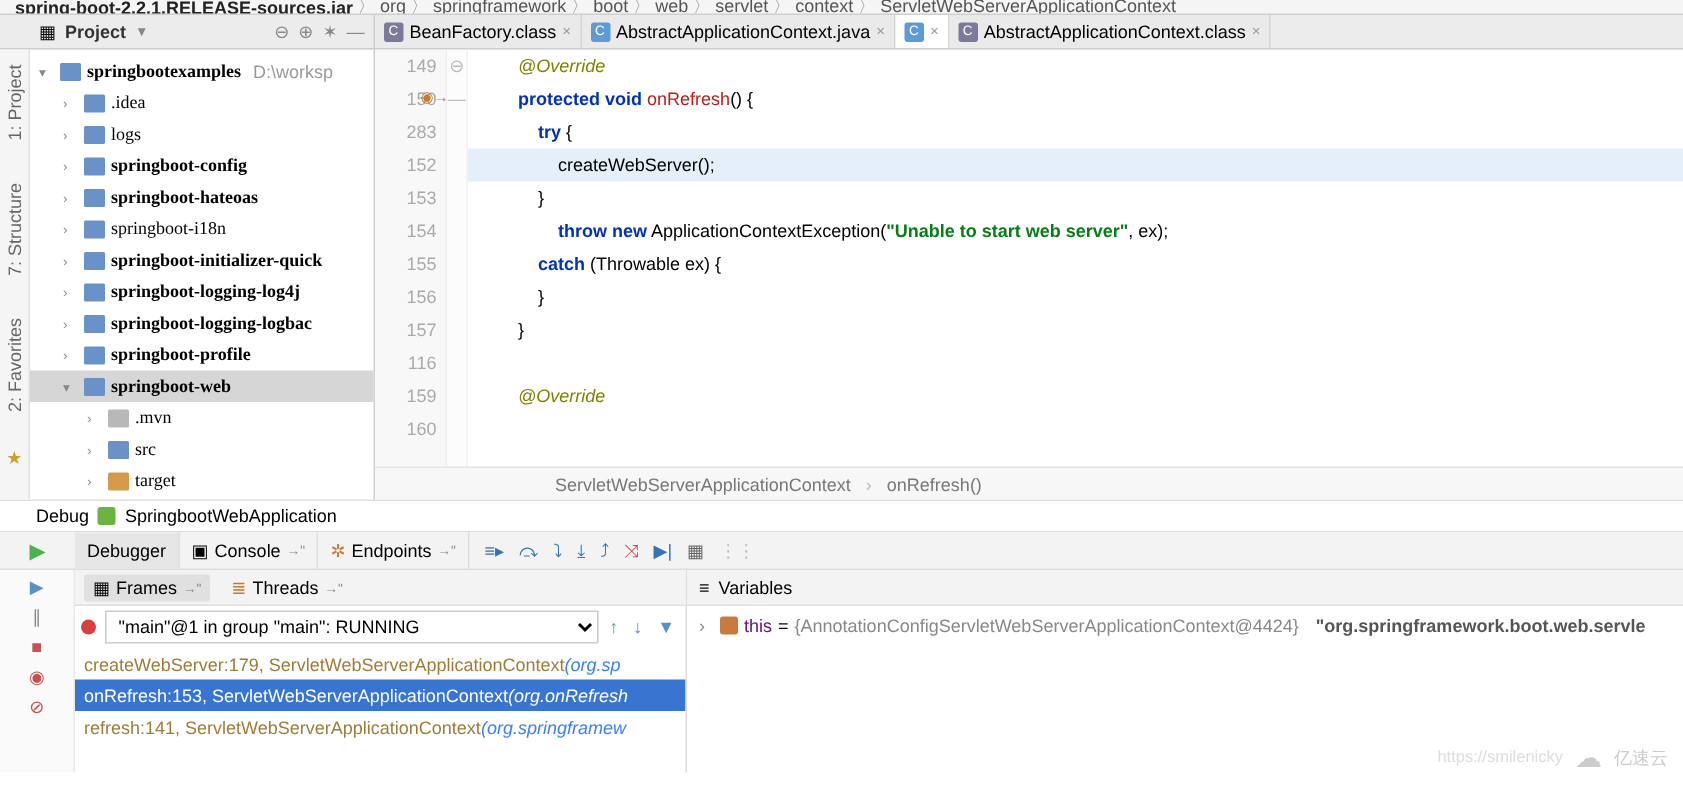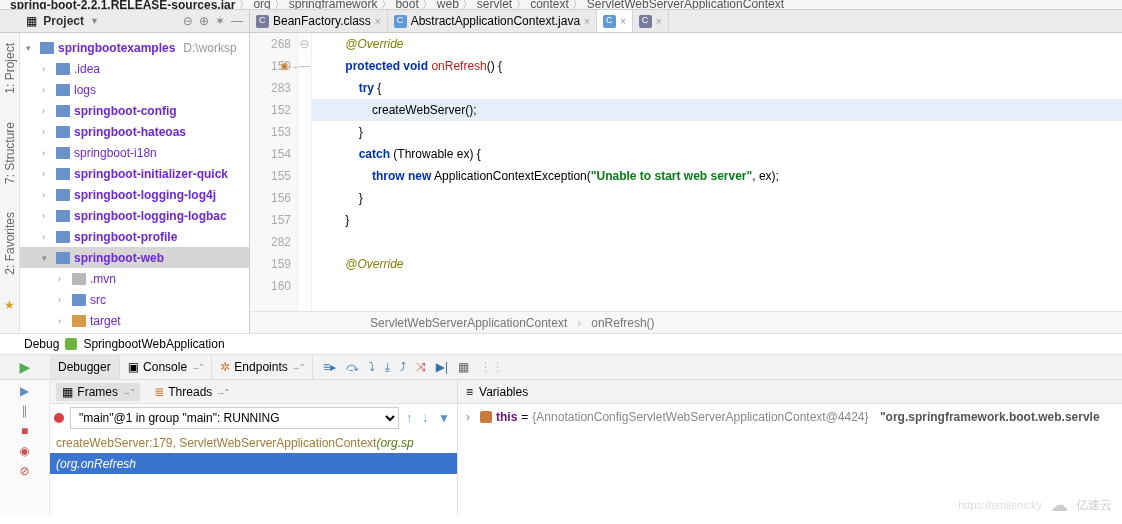--- a/index.html
+++ b/index.html
@@ -25,21 +25,21 @@
 .main-area { display: flex; height: 300px; }
 .left-gutter { width: 20px; background: #f5f5f5; border-right: 1px solid #e0e0e0; display: flex; flex-direction: column; align-items: center; padding-top: 6px; gap: 20px; font-size: 10px; color: #666; }
 .left-gutter .vtext { writing-mode: vertical-rl; transform: rotate(180deg); cursor: pointer; padding: 4px 0; }
 
 .project-tree { width: 230px; border-right: 1px solid #cfcfcf; overflow: hidden; padding: 4px 0; }
 .tree-row { display: flex; align-items: center; height: 21px; padding-left: 6px; gap: 4px; cursor: pointer; white-space: nowrap; }
 .tree-row .chev { width: 10px; color: #888; font-size: 9px; }
 .tree-row .fico { width: 14px; height: 12px; background: #6a92c8; border-radius: 1px; }
 .tree-row .fico.gray { background: #b8b8b8; }
 .tree-row .fico.orange { background: #d69b4a; }
-.tree-row .lbl { color: #6d28d9; }
+.tree-row .lbl { color: #000000; font-family: Liberation Serif, serif; }
 .tree-row.bold .lbl { font-weight: bold; }
 .tree-row .path { color: #999; margin-left: 4px; }
 .tree-row.sel { background: #d6d6d6; }
 .indent1 { padding-left: 22px; }
 .indent2 { padding-left: 38px; }
 
 .editor { flex: 1; display: flex; flex-direction: column; position: relative; }
 .code-area { flex: 1; display: flex; font-family: "Consolas", monospace; font-size: 13px; overflow: hidden; }
 .gutter { width: 48px; background: #f8f8f8; border-right: 1px solid #eee; text-align: right; padding-right: 6px; color: #aaa; line-height: 22px; position: relative; }
 .gutter .ln { height: 22px; }
@@ -83,29 +83,29 @@
 .thread-select .nav-btn { color: #5a8fc8; cursor: pointer; padding: 0 3px; }
 .thread-select .red-ball { width: 10px; height: 10px; background: #d84040; border-radius: 50%; margin-right: 2px; }
 
 .stack-list { overflow: hidden; }
 .stack-row { height: 21px; display: flex; align-items: center; padding: 0 6px; font-size: 12px; cursor: pointer; white-space: nowrap; overflow: hidden; }
 .stack-row .loc { color: #555; }
 .stack-row .pkg { color: #999; font-style: italic; }
 .stack-row.selected { background: #3874d0; color: #fff; }
 .stack-row.selected .loc, .stack-row.selected .pkg { color: #fff; }
 .stack-row.lib .loc { color: #a07c3a; }
-.stack-row.lib .pkg { color: #4d7c0f; font-style: italic; }
+.stack-row.lib .pkg { color: #3b82f6; font-style: italic; }
 
 .vars-panel { flex: 1; display: flex; flex-direction: column; }
 .vars-head { height: 24px; background: #f3f3f3; border-bottom: 1px solid #e0e0e0; display: flex; align-items: center; padding: 0 8px; gap: 6px; }
 .vars-body { padding: 6px 8px; font-size: 12px; }
 .var-row { display: flex; align-items: center; gap: 4px; }
 .var-row .exp { color: #888; width: 10px; }
 .var-row .vico { width: 12px; height: 12px; background: #c97a3e; border-radius: 2px; }
-.var-row .vname { color: #660e7a; font-weight: bold; text-align: right; }
+.var-row .vname { color: #660e7a; font-weight: normal; text-align: right; }
 .var-row .vval { color: #888; }
 .var-row .vstr { color: #555; font-weight: bold; }
 
 .watermark { position: absolute; right: 10px; bottom: 8px; color: #ccc; font-size: 13px; display: flex; align-items: center; gap: 8px; pointer-events: none; }
 .watermark .url { font-size: 11px; color: #ddd; }
 .watermark .logo { font-size: 18px; }
 </style>
 </head>
 <body>
 
@@ -136,20 +136,21 @@
         <span class="ico "></span>
         <span>AbstractApplicationContext.java</span>
         <span class="close">×</span>
       </div>
       <div class="tab active">
         <span class="ico "></span>
         <span class="close">×</span>
       </div>
       <div class="tab">
         <span class="ico cls"></span>
+        <span>AbstractApplicationContext.class</span>
         <span class="close">×</span>
       </div>
     </div>
 </div>
 
 <div class="main-area">
   <div class="left-gutter">
     <span class="vtext">1: Project</span>
     <span class="vtext">7: Structure</span>
     <span class="vtext">2: Favorites</span>
@@ -228,30 +229,30 @@
           <span class="chev">›</span>
           <span class="fico orange"></span>
           <span class="lbl">target</span>
         </div>
       </div>
   </div>
 
   <div class="editor">
     <div class="code-area">
       <div class="gutter" id="gutter">
-          <div class="ln">268</div>
+          <div class="ln">149</div>
           <div class="ln">150 <span class="arrow">◉→</span></div>
           <div class="ln">283</div>
           <div class="ln">152</div>
           <div class="ln">153</div>
           <div class="ln">154</div>
           <div class="ln">155</div>
           <div class="ln">156</div>
           <div class="ln">157</div>
-          <div class="ln">282</div>
+          <div class="ln">116</div>
           <div class="ln">159</div>
           <div class="ln">160</div>
         </div>
       <div class="fold-gutter" id="fold-gutter">
           <div class="ln"></div>
           <div class="ln">⊖</div>
           <div class="ln"></div>
           <div class="ln"></div>
           <div class="ln"></div>
           <div class="ln"></div>
@@ -261,22 +262,22 @@
           <div class="ln">—</div>
           <div class="ln"></div>
           <div class="ln"></div>
         </div>
       <div class="code-lines" id="code-lines">
           <div class="line">    <span class="ann">@Override</span></div>
           <div class="line">    <span class="kw">protected void</span> <span class="mtd">onRefresh</span>() {</div>
           <div class="line">        <span class="kw">try</span> {</div>
           <div class="line hl">            createWebServer();</div>
           <div class="line">        }</div>
+          <div class="line">            <span class="kw">throw new</span> ApplicationContextException(<span class="str">"Unable to start web server"</span>, ex);</div>
           <div class="line">        <span class="kw">catch</span> (Throwable ex) {</div>
-          <div class="line">            <span class="kw">throw new</span> ApplicationContextException(<span class="str">"Unable to start web server"</span>, ex);</div>
           <div class="line">        }</div>
           <div class="line">    }</div>
           <div class="line">    </div>
           <div class="line">    <span class="ann">@Override</span></div>
         </div>
     </div>
     <div class="status-path">
       <span>ServletWebServerApplicationContext</span>
       <span class="sep2">›</span>
       <span>onRefresh()</span>
@@ -348,21 +349,26 @@
       <span class="nav-btn">↑</span>
       <span class="nav-btn">↓</span>
       <span class="nav-btn">▼</span>
     </div>
     <div class="stack-list" id="stack-list">
         <div class="stack-row lib">
           <span class="loc">createWebServer:179, ServletWebServerApplicationContext</span> 
           <span class="pkg">(org.sp</span>
         </div>
         <div class="stack-row selected">
+          <span class="loc">onRefresh:153, ServletWebServerApplicationContext</span> 
           <span class="pkg">(org.onRefresh</span>
+        </div>
+        <div class="stack-row lib">
+          <span class="loc">refresh:141, ServletWebServerApplicationContext</span> 
+          <span class="pkg">(org.springframew</span>
         </div>
       </div>
   </div>
 
   <div class="vars-panel">
     <div class="vars-head">
       <span>≡</span>
       <span>Variables</span>
     </div>
     <div class="vars-body">

